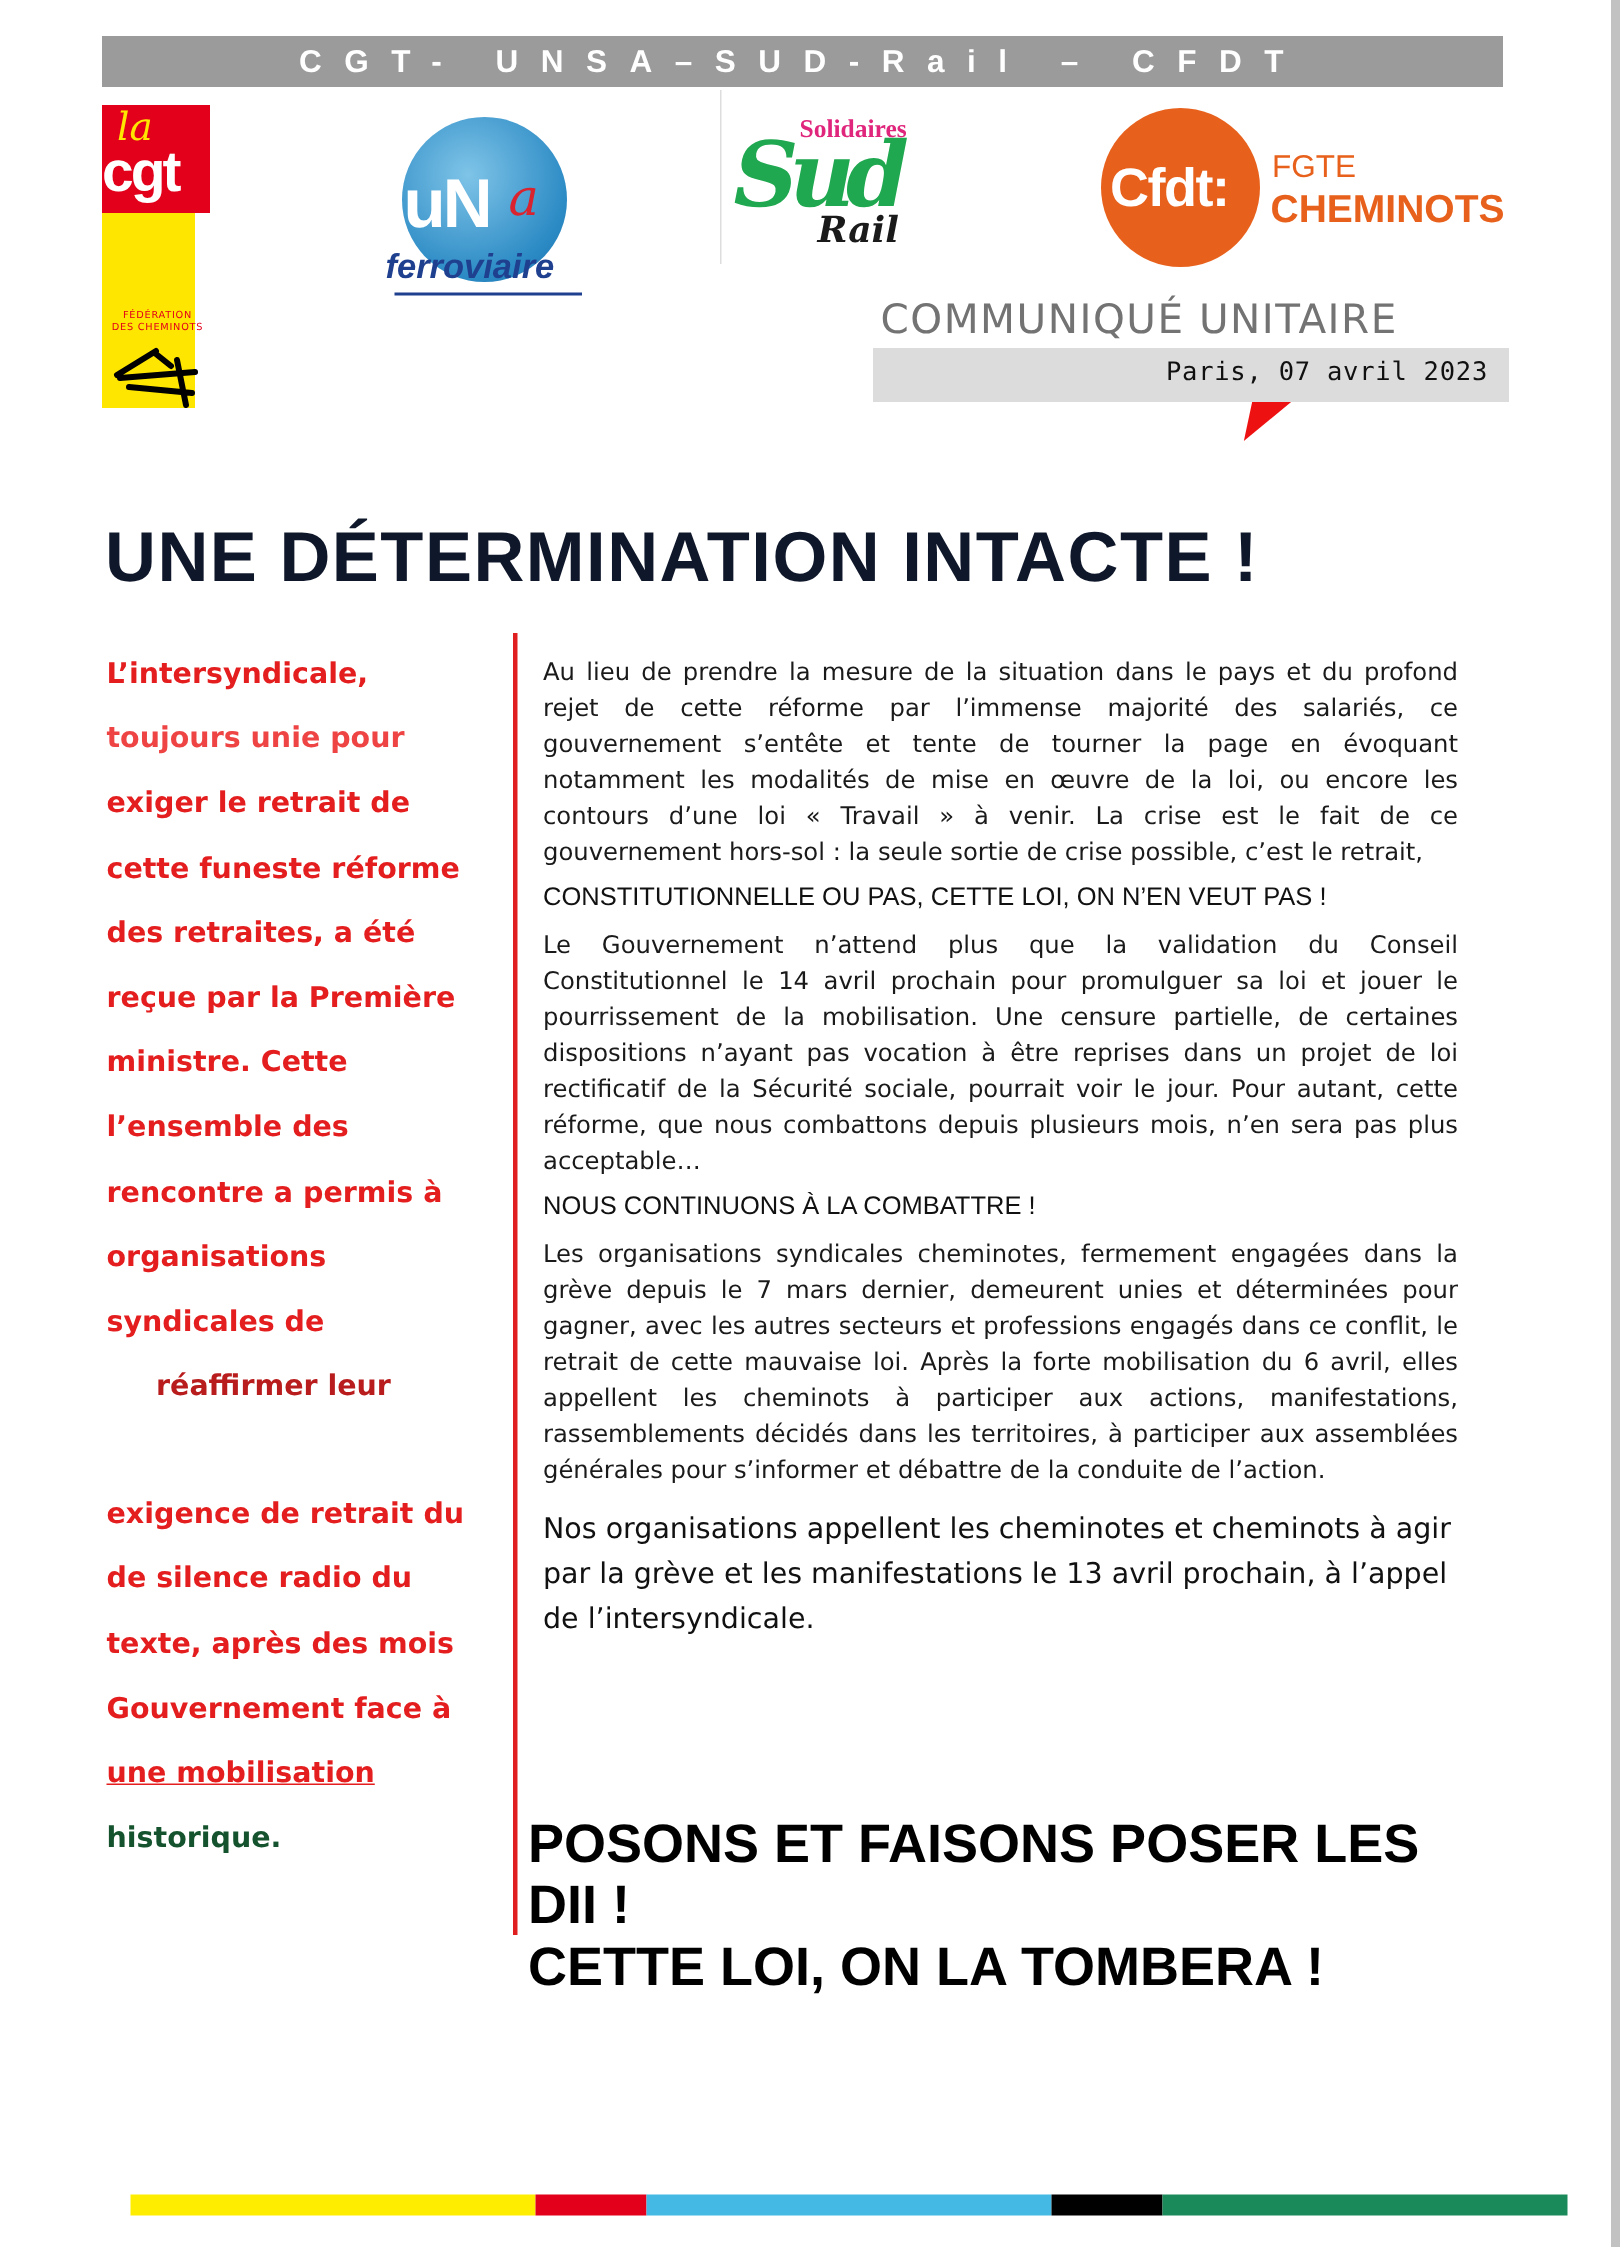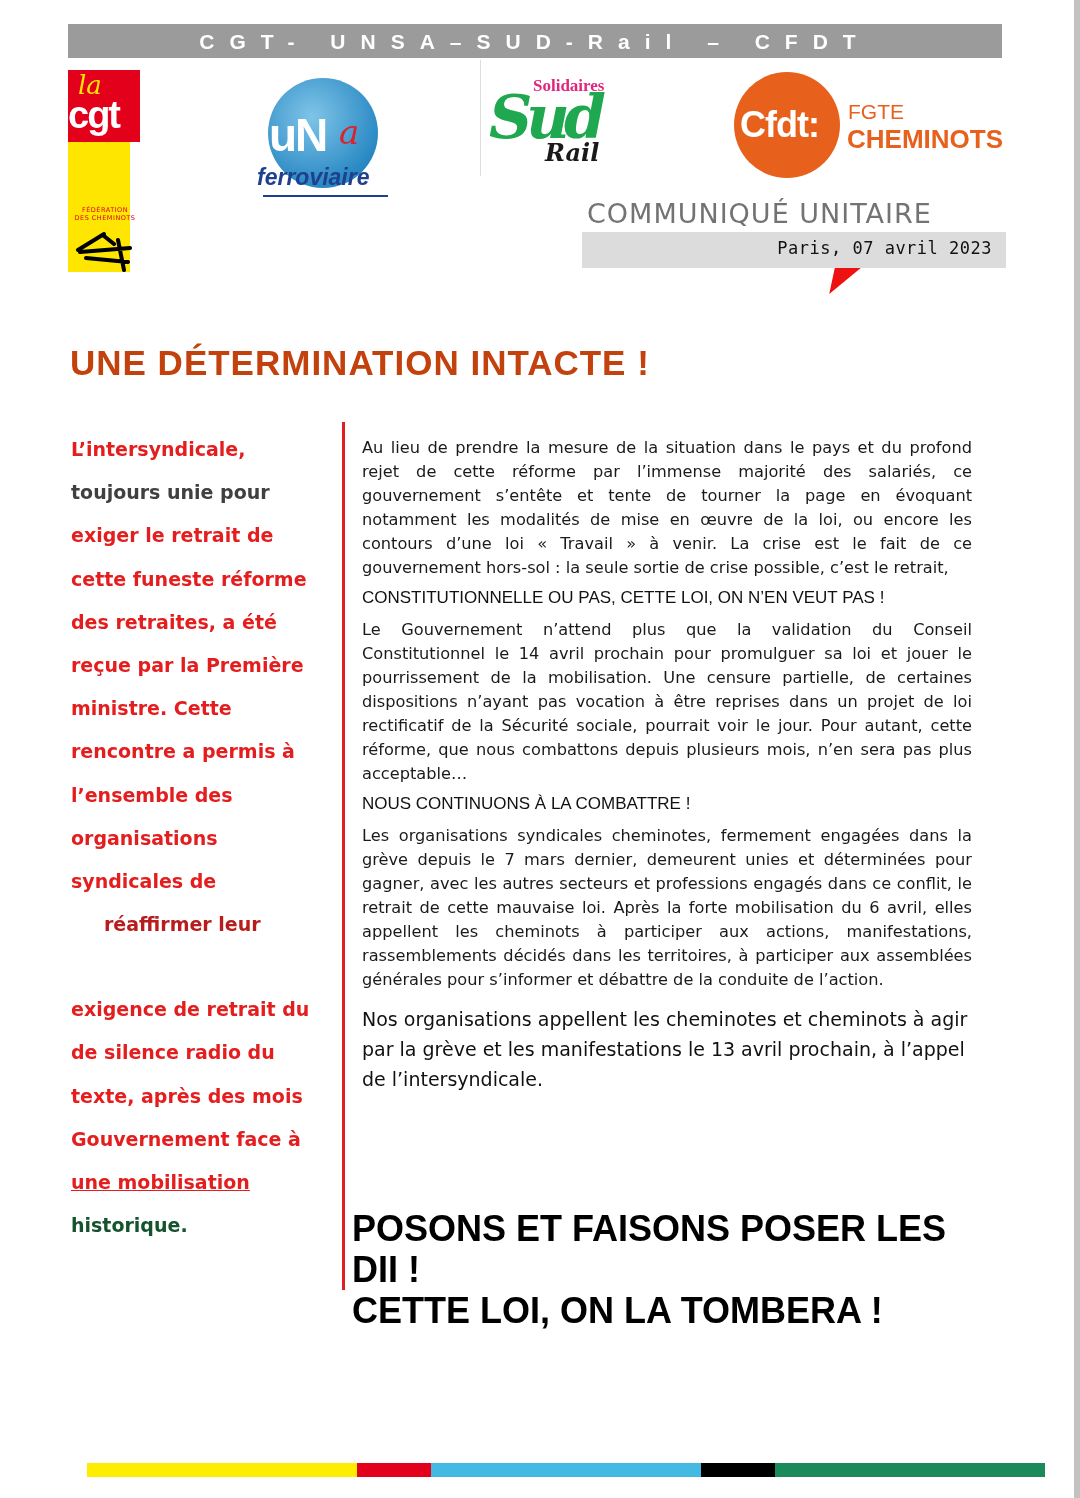--- a/index.html
+++ b/index.html
@@ -47,21 +47,21 @@
   .logo-cfdt .fgte { position: absolute; left: 114px; top: 28px; color: #e8611c; font-family: "Liberation Sans", sans-serif; font-size: 21px; }
   .logo-cfdt .chem { position: absolute; left: 113px; top: 52px; color: #e8611c; font-family: "Liberation Sans", sans-serif; font-weight: bold; font-size: 26px; }
 
   .communique { position: absolute; left: 587px; top: 198px; color: #737373; font-family: "DejaVu Sans", sans-serif; font-size: 27px; letter-spacing: 1px; }
   .date-bar { position: absolute; left: 582px; top: 232px; width: 424px; height: 36px; background: #dcdcdc; }
   .date-text { position: absolute; right: 14px; top: 6px; font-family: "DejaVu Sans Mono", monospace; font-size: 17px; color: #111; letter-spacing: 0.5px; }
   .red-marker { position: absolute; left: 832px; top: 268px; width: 0; height: 0; border-top: 26px solid #ee1111; border-right: 26px solid transparent; transform: skewX(-12deg); }
 
   .main-title {
     position: absolute; left: 70px; top: 343px; font-family: "Liberation Sans", sans-serif; font-weight: bold;
-    font-size: 35px; letter-spacing: 1px; color: #c2410c; transform: scaleX(1.0); white-space: nowrap;
+    font-size: 47px; letter-spacing: 1px; color: #0f172a; transform: scaleX(1.0); white-space: nowrap;
   }
 
   .sidebar { position: absolute; left: 71px; top: 433px; width: 260px; }
   .sidebar .line {
     color: #e41e1e; font-family: "DejaVu Sans", sans-serif; font-weight: bold; font-size: 19px;
     height: 43.2px; line-height: 33px; white-space: nowrap; letter-spacing: 0px;
   }
 
   .divider { position: absolute; left: 342px; top: 422px; width: 3px; height: 868px; background: #e02020; }
 
@@ -120,28 +120,28 @@
 <div class="communique">COMMUNIQUÉ UNITAIRE</div>
 <div class="date-bar">
   <span class="date-text">Paris, 07 avril 2023</span>
 </div>
 <div class="red-marker"></div>
 
 <h1 class="main-title">UNE DÉTERMINATION INTACTE !</h1>
 
 <div class="sidebar" id="sidebar">
     <div class="line" style="color: rgb(228, 30, 30);">L’intersyndicale,</div>
-    <div class="line" style="color: #404040;">toujours unie pour</div>
+    <div class="line" style="color: #ef4444;">toujours unie pour</div>
     <div class="line" style="color: rgb(228, 30, 30);">exiger le retrait de</div>
     <div class="line" style="color: rgb(228, 30, 30);">cette funeste réforme</div>
     <div class="line" style="color: rgb(228, 30, 30);">des retraites, a été</div>
     <div class="line" style="color: rgb(228, 30, 30);">reçue par la Première</div>
     <div class="line" style="color: rgb(228, 30, 30);">ministre. Cette</div>
+    <div class="line" style="color: rgb(228, 30, 30);">l’ensemble des</div>
     <div class="line" style="color: rgb(228, 30, 30);">rencontre a permis à</div>
-    <div class="line" style="color: rgb(228, 30, 30);">l’ensemble des</div>
     <div class="line" style="color: rgb(228, 30, 30);">organisations</div>
     <div class="line" style="color: rgb(228, 30, 30);">syndicales de</div>
     <div class="line" style="color: #b91c1c; margin-left: 33px;">réaffirmer leur</div>
     <div class="line" style="color: rgb(228, 30, 30); margin-top: 42px;">exigence de retrait du</div>
     <div class="line" style="color: rgb(228, 30, 30);">de silence radio du</div>
     <div class="line" style="color: rgb(228, 30, 30);">texte, après des mois</div>
     <div class="line" style="color: rgb(228, 30, 30);">Gouvernement face à</div>
     <div class="line" style="color: rgb(228, 30, 30); text-decoration: underline;">une mobilisation</div>
     <div class="line" style="color: #14532d;">historique.</div>
   </div>

